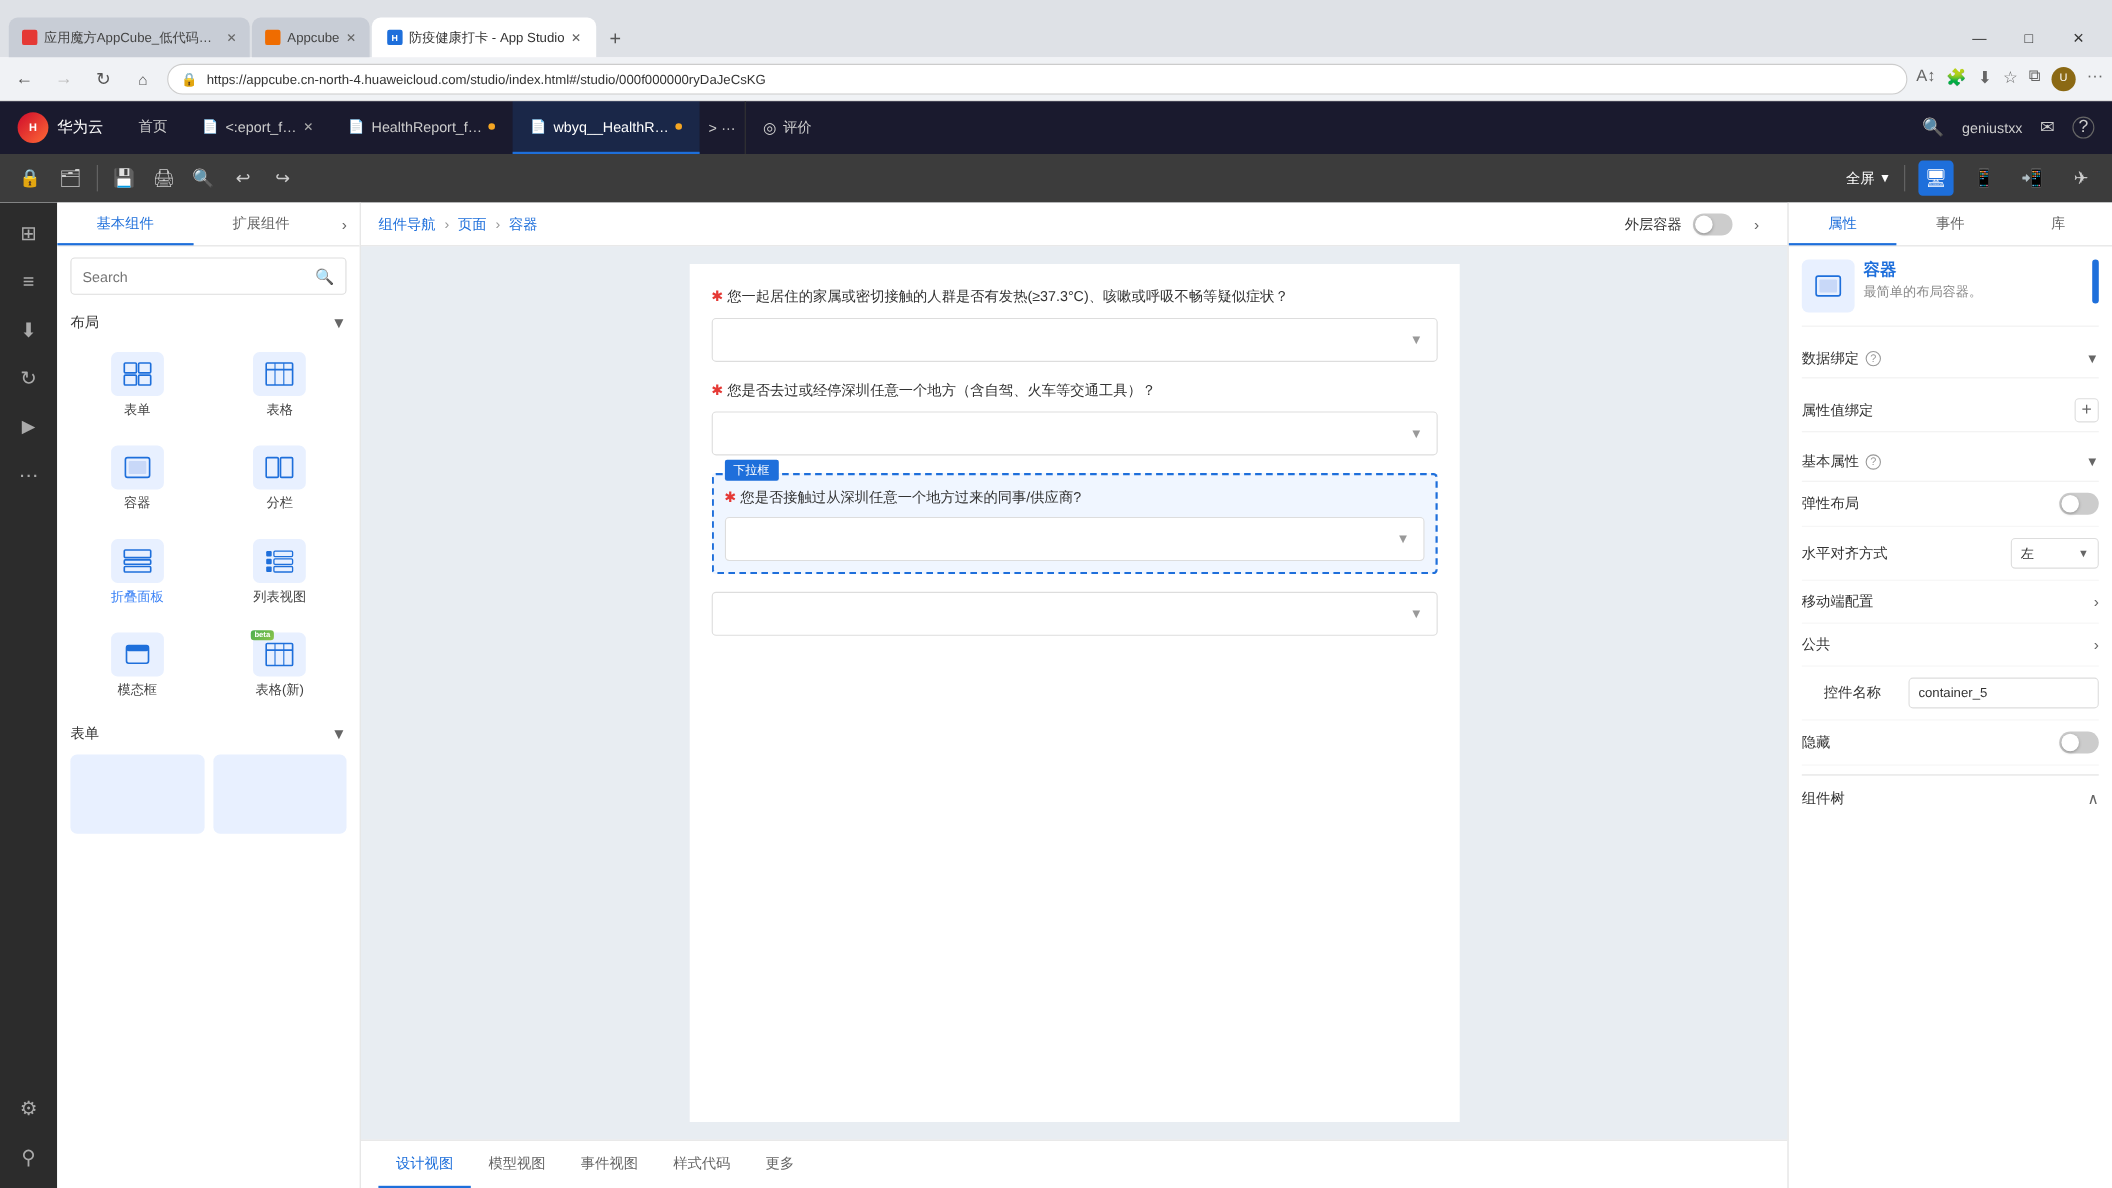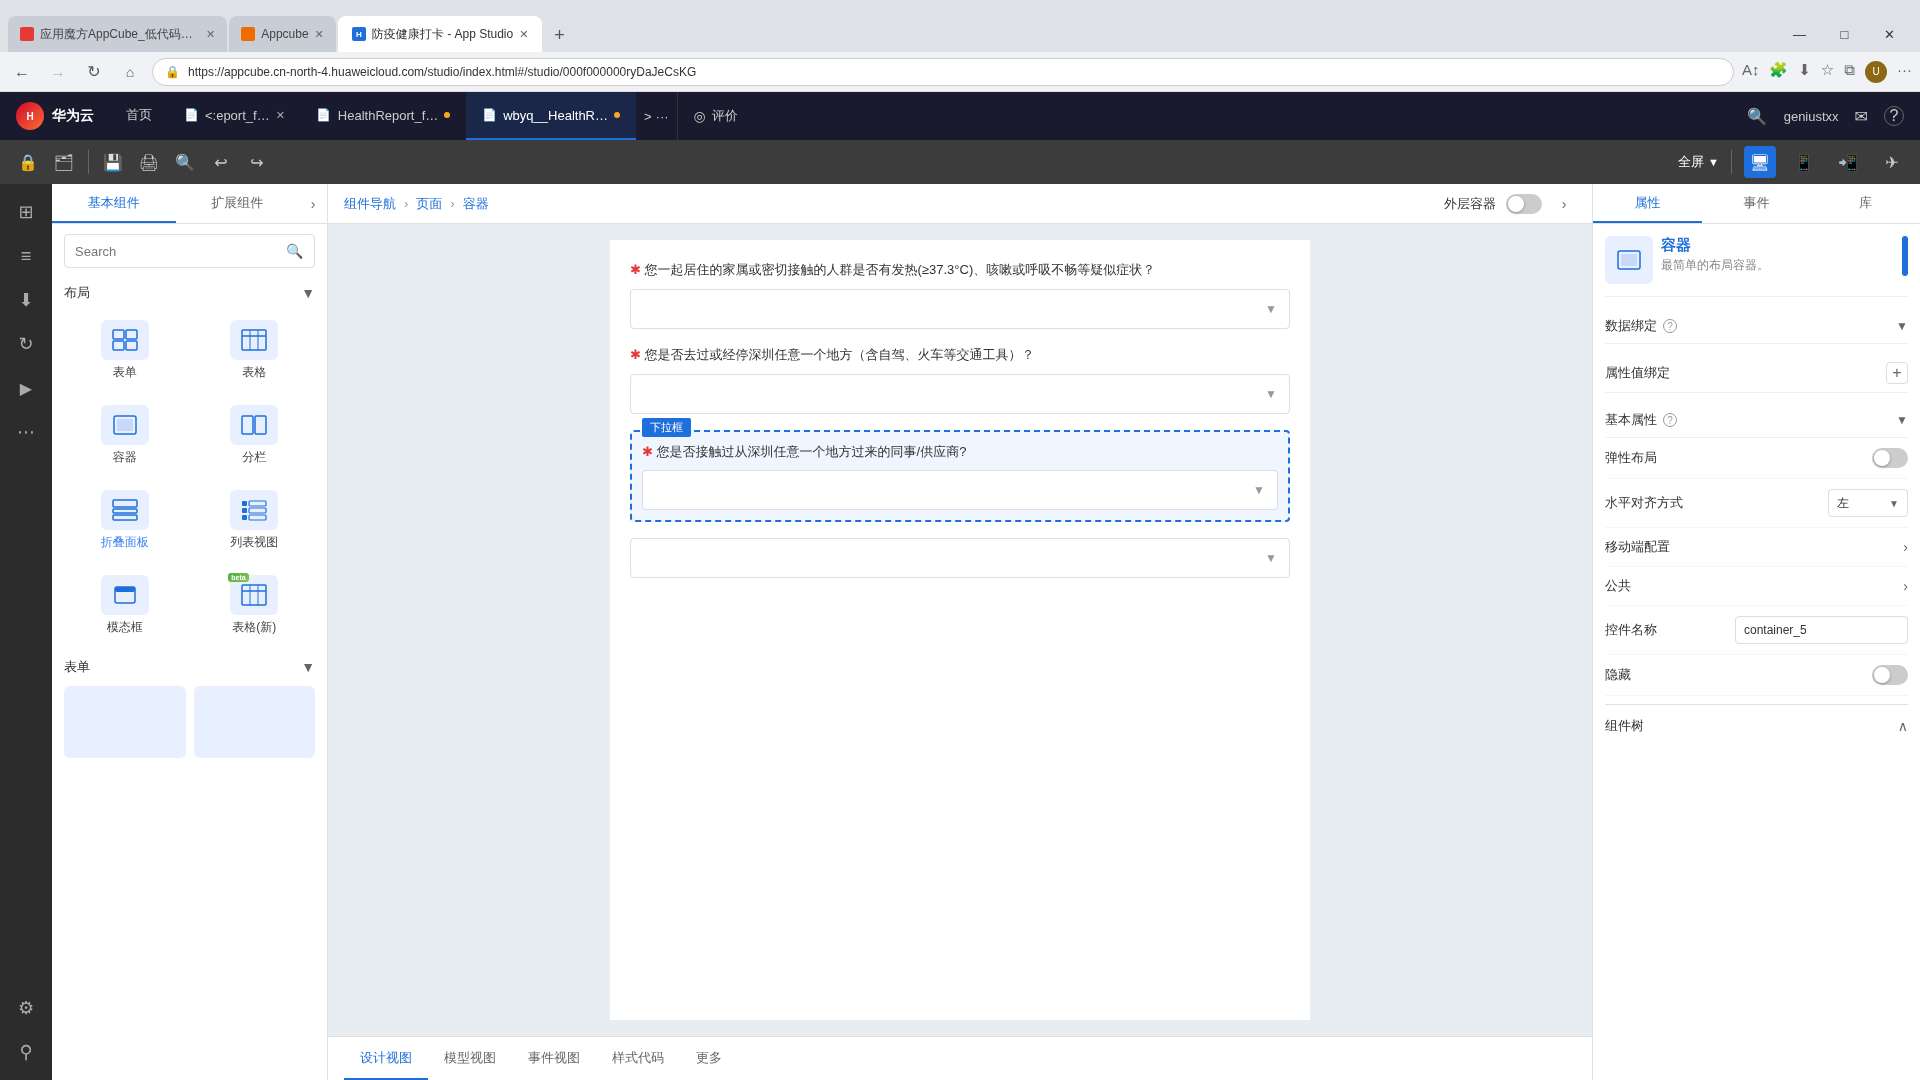--- a/index.html
+++ b/index.html
@@ -57,21 +57,21 @@
     <span style="cursor:pointer;">☆</span>
     <span style="cursor:pointer;">⧉</span>
     <span style="cursor:pointer;width:22px;height:22px;background:#8B6914;border-radius:50%;display:inline-flex;align-items:center;justify-content:center;color:#fff;font-size:10px;">U</span>
     <span style="cursor:pointer;">···</span>
   </div>
 </div>
 
 <div style="background:#1a1a2e;height:48px;display:flex;align-items:center;">
   <div style="width:110px;display:flex;align-items:center;gap:8px;padding:0 16px;flex-shrink:0;">
     <div style="width:28px;height:28px;background:linear-gradient(135deg,#cf0a2c,#ff6b35);border-radius:50%;display:flex;align-items:center;justify-content:center;color:#fff;font-size:10px;font-weight:bold;">H</div>
-    <span style="color:#fff;font-size:14px;font-weight:bold;">华为云</span>
+    <span style="color:#fff;font-size:14px;font-weight:normal;">华为云</span>
   </div>
   <div style="display:flex;align-items:center;flex:1;height:100%;">
     <div style="height:100%;padding:0 16px;display:flex;align-items:center;color:#ccc;font-size:13px;cursor:pointer;border-bottom:2px solid transparent;">
       <span>首页</span>
     </div>
     <div style="height:100%;padding:0 16px;display:flex;align-items:center;color:#ccc;font-size:13px;cursor:pointer;border-bottom:2px solid transparent;gap:6px;">
       <span style="font-size:12px;">📄</span>
       <span>&lt;:eport_f…</span>
       <span style="font-size:11px;color:#aaa;cursor:pointer;">✕</span>
     </div>
@@ -334,21 +334,21 @@
 
     <div style="height:44px;background:#fff;border-top:1px solid #e0e0e0;display:flex;align-items:center;padding:0 16px;gap:0;flex-shrink:0;">
       <div style="height:100%;padding:0 16px;display:flex;align-items:center;font-size:13px;color:#1e6fdb;cursor:pointer;border-bottom:2px solid #1e6fdb;">设计视图</div>
       <div style="height:100%;padding:0 16px;display:flex;align-items:center;font-size:13px;color:#666;cursor:pointer;border-bottom:2px solid transparent;">模型视图</div>
       <div style="height:100%;padding:0 16px;display:flex;align-items:center;font-size:13px;color:#666;cursor:pointer;border-bottom:2px solid transparent;">事件视图</div>
       <div style="height:100%;padding:0 16px;display:flex;align-items:center;font-size:13px;color:#666;cursor:pointer;border-bottom:2px solid transparent;">样式代码</div>
       <div style="height:100%;padding:16px 16px;display:flex;align-items:center;font-size:13px;color:#666;cursor:pointer;border-bottom:2px solid transparent;">更多</div>
     </div>
   </div>
 
-  <div style="width:328px;background:#fff;border-left:1px solid #e0e0e0;display:flex;flex-direction:column;overflow:hidden;">
+  <div style="width:295px;background:#fff;border-left:1px solid #e0e0e0;display:flex;flex-direction:column;overflow:hidden;">
 
     <div style="display:flex;border-bottom:1px solid #e0e0e0;height:40px;flex-shrink:0;">
       <div style="flex:1;height:100%;display:flex;align-items:center;justify-content:center;font-size:13px;cursor:pointer;color:#1e6fdb;border-bottom:2px solid #1e6fdb;">属性</div>
       <div style="flex:1;height:100%;display:flex;align-items:center;justify-content:center;font-size:13px;cursor:pointer;color:#666;border-bottom:2px solid transparent;">事件</div>
       <div style="flex:1;height:100%;display:flex;align-items:center;justify-content:center;font-size:13px;cursor:pointer;color:#666;border-bottom:2px solid transparent;">库</div>
     </div>
 
     <div style="flex:1;overflow-y:auto;padding:12px;">
 
       <div style="display:flex;align-items:flex-start;gap:8px;margin-bottom:12px;padding-bottom:12px;border-bottom:1px solid #f0f0f0;">
@@ -415,21 +415,21 @@
           <span style="font-size:13px;color:#333;">移动端配置</span>
           <span style="color:#666;font-size:14px;cursor:pointer;">›</span>
         </div>
 
         <div style="display:flex;align-items:center;justify-content:space-between;padding:10px 0;border-bottom:1px solid #f5f5f5;">
           <span style="font-size:13px;color:#333;">公共</span>
           <span style="color:#666;font-size:14px;cursor:pointer;">›</span>
         </div>
 
         <div style="display:flex;align-items:center;justify-content:space-between;padding:10px 0;border-bottom:1px solid #f5f5f5;">
-          <span style="font-size:13px;color:#333;">控件名称</span>
+          <span style="font-size:13px;color:#333;margin-left:20px;">控件名称</span>
           <input type="text" value="container_5" style="height: 28px; border: 1px solid rgb(221, 221, 221); border-radius: 4px; padding: 0px 8px; font-size: 12px; color: rgb(51, 51, 51); background: rgb(255, 255, 255); min-width: 120px; outline: none;">
         </div>
 
         <div style="display:flex;align-items:center;justify-content:space-between;padding:10px 0;border-bottom:1px solid #f5f5f5;">
           <span style="font-size:13px;color:#333;">隐藏</span>
           <div style="width:36px;height:20px;background:#ccc;border-radius:10px;position:relative;cursor:pointer;">
             <div style="width:16px;height:16px;background:#fff;border-radius:50%;position:absolute;top:2px;left:2px;box-shadow:0 1px 3px rgba(0,0,0,0.3);"></div>
           </div>
         </div>
 

